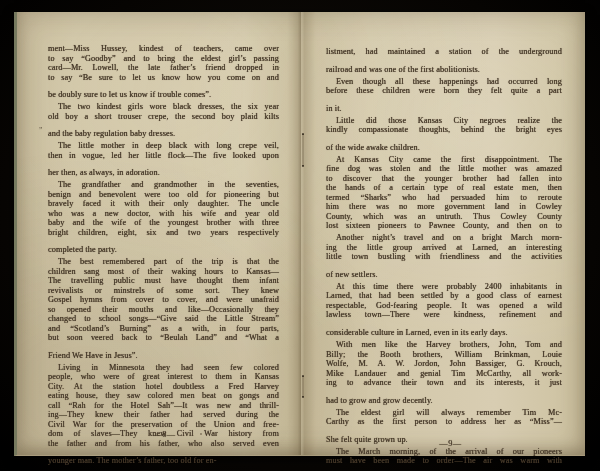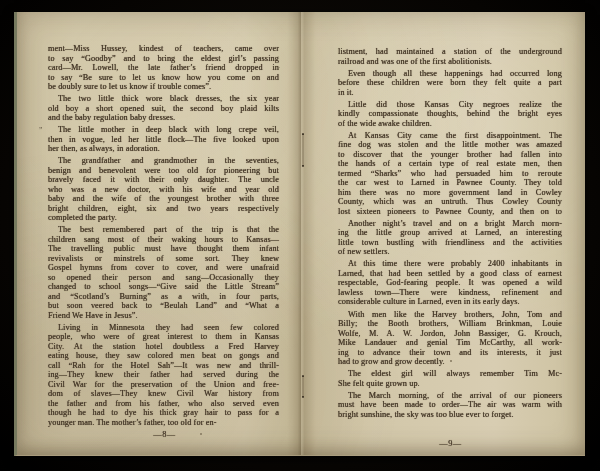--- a/index.html
+++ b/index.html
@@ -35,31 +35,31 @@
       inset 0 5px 8px rgba(255, 250, 230, 0.10),
       0 3px 10px rgba(0, 0, 0, 0.9);
   }
   .page {
     position: relative;
     width: 50%;
     box-sizing: border-box;
     color: var(--ink, #46392a);
   }
   .page-left  { padding: 32px 22px 0 31px; }
-  .page-right { padding: 35px 23px 0 37px; }
+  .page-right { padding: 35px 23px 0 25px; }
   .page-text { position: relative; }
   .line {
     font-size: 8.2px;
     line-height: 9.5px;
     letter-spacing: 0.12px;
     text-align: justify;
     text-align-last: justify;
     text-shadow: 0 0 0.7px rgba(72, 58, 40, 0.85), 0.2px 0.2px 0 rgba(72, 58, 40, 0.35);
   }
-  .line.last { text-align: left; text-align-last: left; }
+  .line.last { text-align: left; text-align-last: left; margin-top: 8px; }
   .para { margin-top: 2.6px; }
   .para:first-child { margin-top: 0; }
   .para.indent .line:first-child { text-indent: 10px; }
   .page-number {
     position: absolute;
     font-size: 8.4px;
     letter-spacing: 0.5px;
     text-align: center;
     text-shadow: 0 0 0.7px rgba(72, 58, 40, 0.85);
   }
@@ -112,22 +112,22 @@
     <div class="page page-left">
       <div class="page-text">
           <div class="para">
             <div class="line">ment—Miss Hussey, kindest of teachers, came over</div>
             <div class="line">to say “Goodby” and to bring the eldest girl’s passing</div>
             <div class="line">card—Mr. Lowell, the late father’s friend dropped in</div>
             <div class="line">to say “Be sure to let us know how you come on and</div>
             <div class="line last">be doubly sure to let us know if trouble comes”.</div>
           </div>
           <div class="para indent">
-            <div class="line">The two little thick wore black dresses, the six year</div>
-            <div class="line">old boy a short opened suit, the second boy plaid kilts</div>
+            <div class="line">The two kindest girls wore black dresses, the six year</div>
+            <div class="line">old boy a short trouser crepe, the second boy plaid kilts</div>
             <div class="line last">and the baby regulation baby dresses.</div>
           </div>
           <div class="para indent">
             <div class="line">The little mother in deep black with long crepe veil,</div>
             <div class="line">then in vogue, led her little flock—The five looked upon</div>
             <div class="line last">her then, as always, in adoration.</div>
           </div>
           <div class="para indent">
             <div class="line">The grandfather and grandmother in the seventies,</div>
             <div class="line">benign and benevolent were too old for pioneering but</div>
@@ -136,37 +136,36 @@
             <div class="line">baby and the wife of the youngest brother with three</div>
             <div class="line">bright children, eight, six and two years respectively</div>
             <div class="line last">completed the party.</div>
           </div>
           <div class="para indent">
             <div class="line">The best remembered part of the trip is that the</div>
             <div class="line">children sang most of their waking hours to Kansas—</div>
             <div class="line">The travelling public must have thought them infant</div>
             <div class="line">revivalists or minstrels of some sort.  They knew</div>
             <div class="line">Gospel hymns from cover to cover, and were unafraid</div>
-            <div class="line">so opened their person and sang—Occasionally they</div>
+            <div class="line">so opened their mouths and like—Occasionally they</div>
             <div class="line">changed to school songs—“Give said the Little Stream”</div>
             <div class="line">and “Scotland’s Burning” as a with, in four parts,</div>
             <div class="line">but soon veered back to “Beulah Land” and “What a</div>
             <div class="line last">Friend We Have in Jesus”.</div>
           </div>
           <div class="para indent">
             <div class="line">Living in Minnesota they had seen few colored</div>
             <div class="line">people, who were of great interest to them in Kansas</div>
             <div class="line">City.  At the station hotel doubtless a Fred Harvey</div>
             <div class="line">eating house, they saw colored men beat on gongs and</div>
             <div class="line">call “Rah for the Hotel Sah”—It was new and thrill-</div>
             <div class="line">ing—They knew their father had served during the</div>
             <div class="line">Civil War for the preservation of the Union and free-</div>
             <div class="line">dom of slaves—They knew Civil War history from</div>
             <div class="line">the father and from his father, who also served even</div>
-            <div class="line">though he had to dye his thick gray hair to pass for a</div>
             <div class="line last">younger man.  The mother’s father, too old for en-</div>
           </div>
         </div>
       <div class="page-number">—8—</div>
     </div>
 
     <div class="page page-right">
       <div class="page-text">
           <div class="para">
             <div class="line">listment, had maintained a station of the underground</div>
@@ -181,21 +180,20 @@
             <div class="line">Little did those Kansas City negroes realize the</div>
             <div class="line">kindly compassionate thoughts, behind the bright eyes</div>
             <div class="line last">of the wide awake children.</div>
           </div>
           <div class="para indent">
             <div class="line">At Kansas City came the first disappointment.  The</div>
             <div class="line">fine dog was stolen and the little mother was amazed</div>
             <div class="line">to discover that the younger brother had fallen into</div>
             <div class="line">the hands of a certain type of real estate men, then</div>
             <div class="line">termed “Sharks” who had persuaded him to reroute</div>
-            <div class="line">the car west to Larned in Pawnee County.  They told</div>
             <div class="line">him there was no more government land in Cowley</div>
             <div class="line">County, which was an untruth.  Thus Cowley County</div>
             <div class="line">lost sixteen pioneers to Pawnee County, and then on to</div>
           </div>
           <div class="para indent">
             <div class="line">Another night’s travel and on a bright March morn-</div>
             <div class="line">ing the little group arrived at Larned, an interesting</div>
             <div class="line">little town bustling with friendliness and the activities</div>
             <div class="line last">of new settlers.</div>
           </div>
@@ -209,20 +207,21 @@
           <div class="para indent">
             <div class="line">With men like the Harvey brothers, John, Tom and</div>
             <div class="line">Billy; the Booth brothers, William Brinkman, Louie</div>
             <div class="line">Wolfe, M. A. W. Jordon, John Bassiger, G. Krouch,</div>
             <div class="line">Mike Landauer and genial Tim McCarthy, all work-</div>
             <div class="line">ing to advance their town and its interests, it just</div>
             <div class="line last">had to grow and grow decently.</div>
           </div>
           <div class="para indent">
             <div class="line">The eldest girl will always remember Tim Mc-</div>
+            <div class="line">Carthy as the first person to address her as “Miss”—</div>
             <div class="line last">She felt quite grown up.</div>
           </div>
           <div class="para indent">
             <div class="line">The March morning, of the arrival of our pioneers</div>
             <div class="line">must have been made to order—The air was warm with</div>
             <div class="line last">bright sunshine, the sky was too blue ever to forget.</div>
           </div>
         </div>
       <div class="page-number">—9—</div>
     </div>

